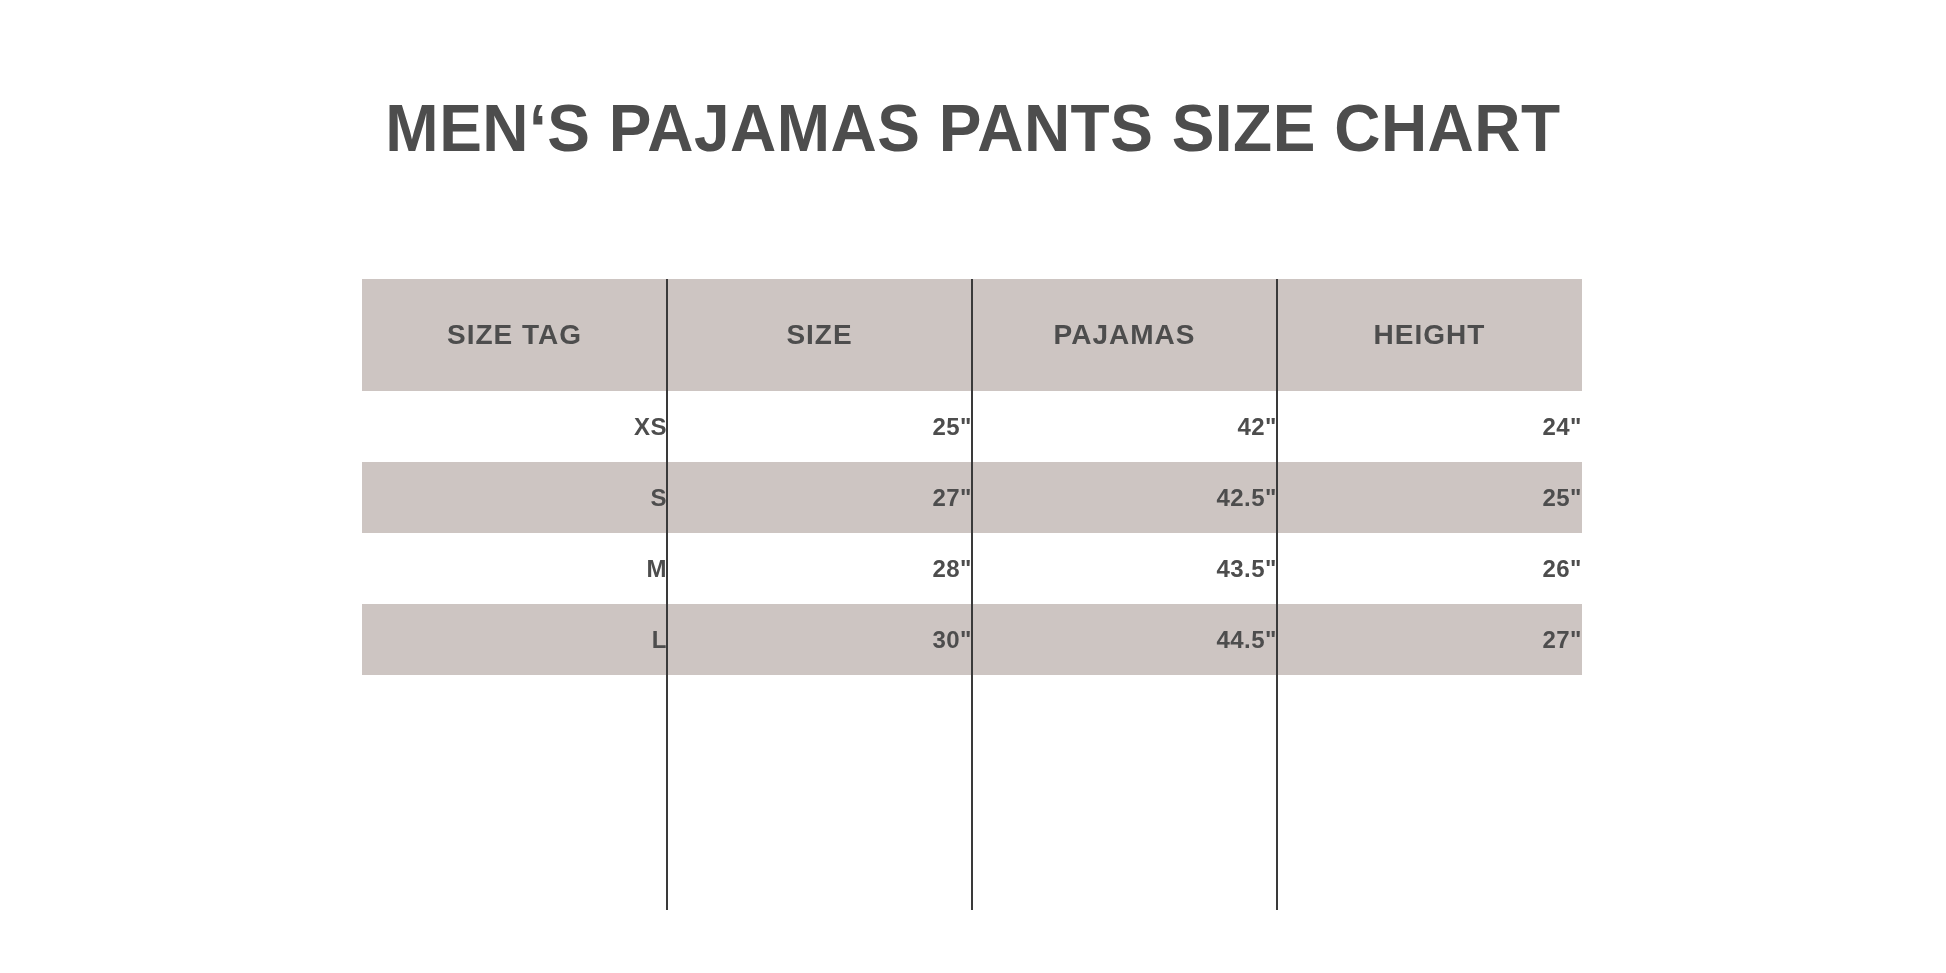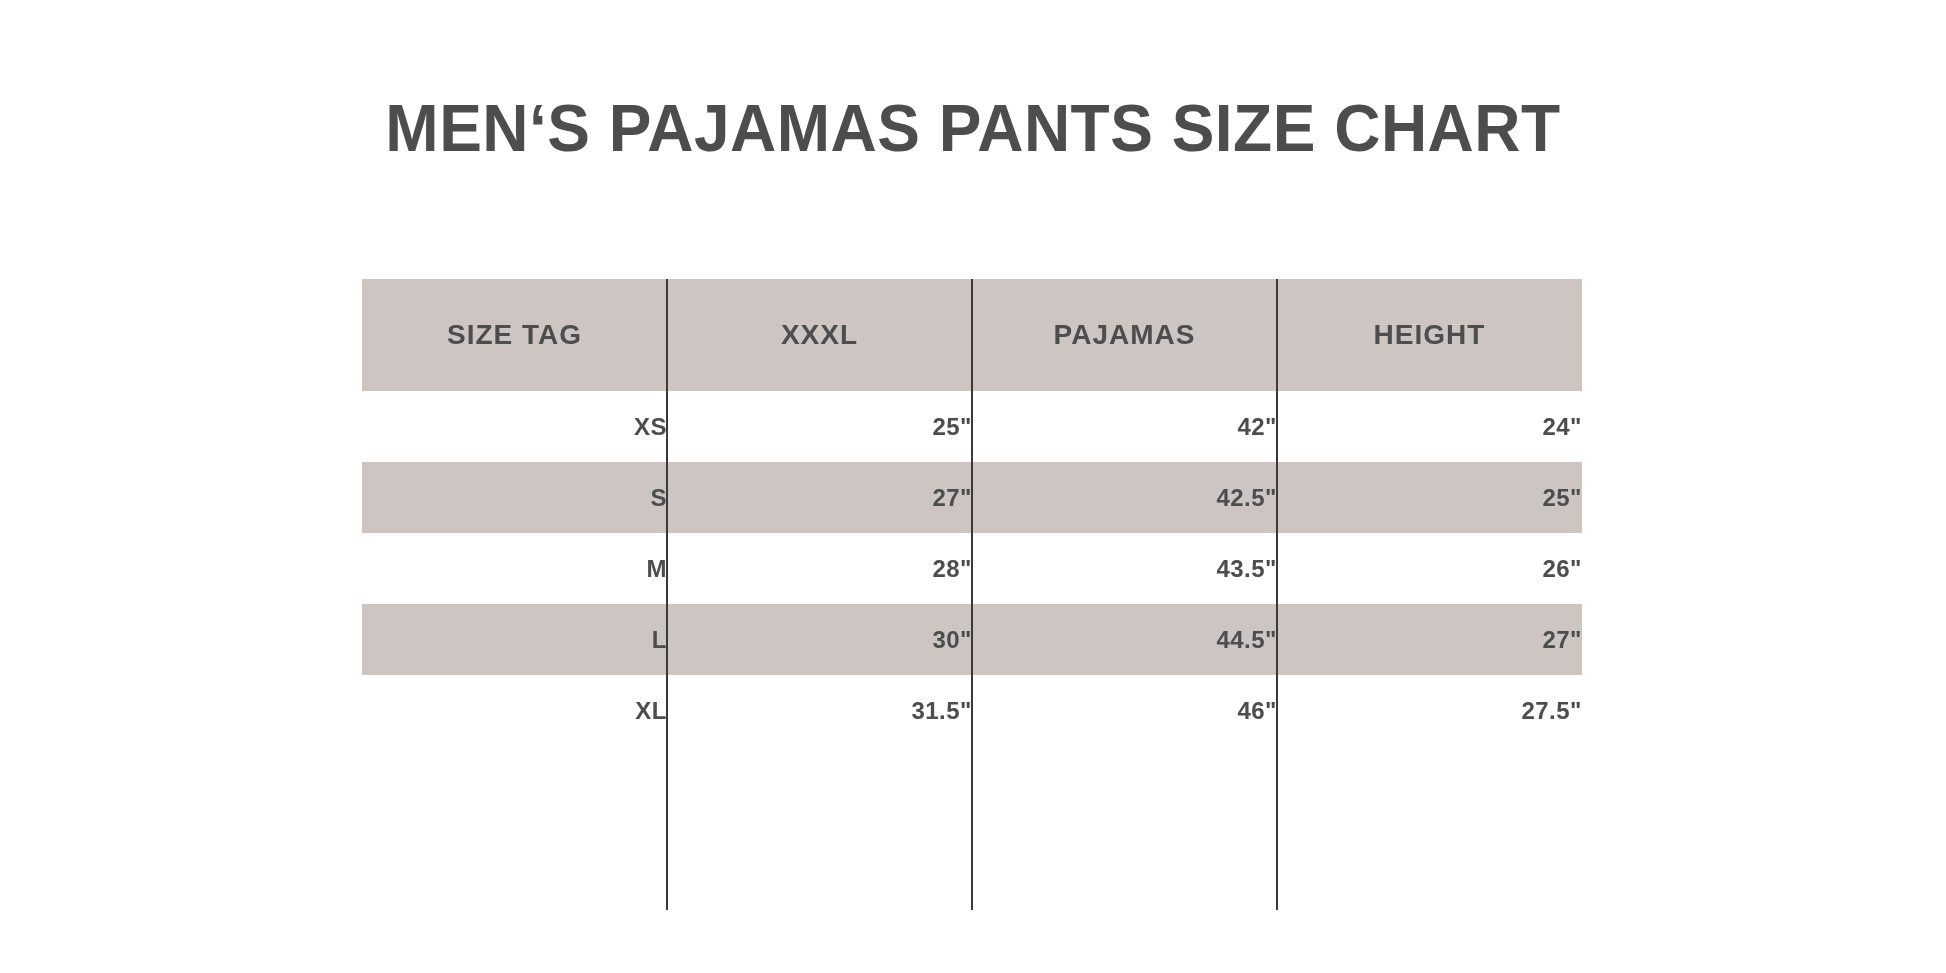--- a/index.html
+++ b/index.html
@@ -77,21 +77,21 @@
 </head>
 <body>
 
 <h1 class="title">MEN‘S PAJAMAS PANTS SIZE CHART</h1>
 
 <div class="size-table-wrap">
   <table class="size-table">
     <thead>
       <tr>
         <th>SIZE TAG</th>
-        <th>XXXL</th>
+        <th>SIZE</th>
         <th>PAJAMAS</th>
         <th>HEIGHT</th>
       </tr>
     </thead>
     <tbody>
       <tr>
         <td>XS</td>
         <td>25"</td>
         <td>42"</td>
         <td>24"</td>
@@ -107,24 +107,18 @@
         <td>28"</td>
         <td>43.5"</td>
         <td>26"</td>
       </tr>
       <tr>
         <td>L</td>
         <td>30"</td>
         <td>44.5"</td>
         <td>27"</td>
       </tr>
-      <tr>
-        <td>XL</td>
-        <td>31.5"</td>
-        <td>46"</td>
-        <td>27.5"</td>
-      </tr>
     </tbody>
   </table>
   <div class="vline v1"></div>
   <div class="vline v2"></div>
   <div class="vline v3"></div>
 </div>
 
 </body></html>

